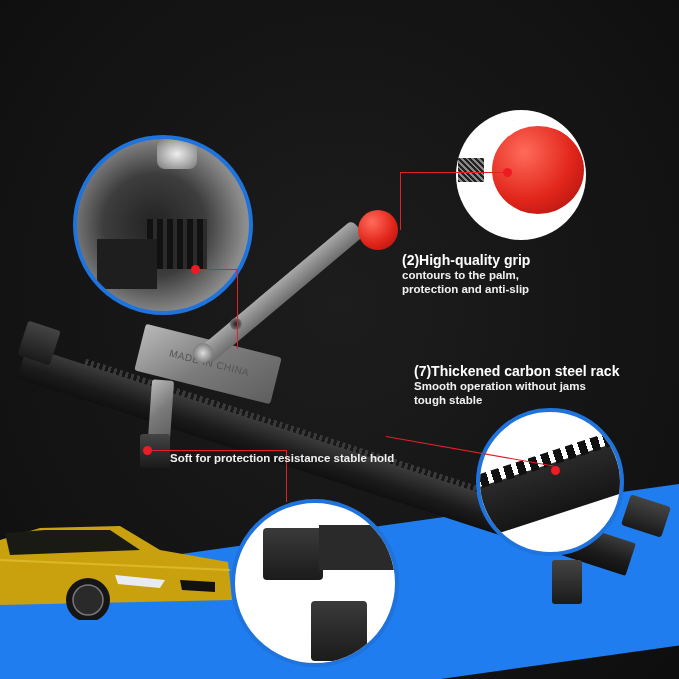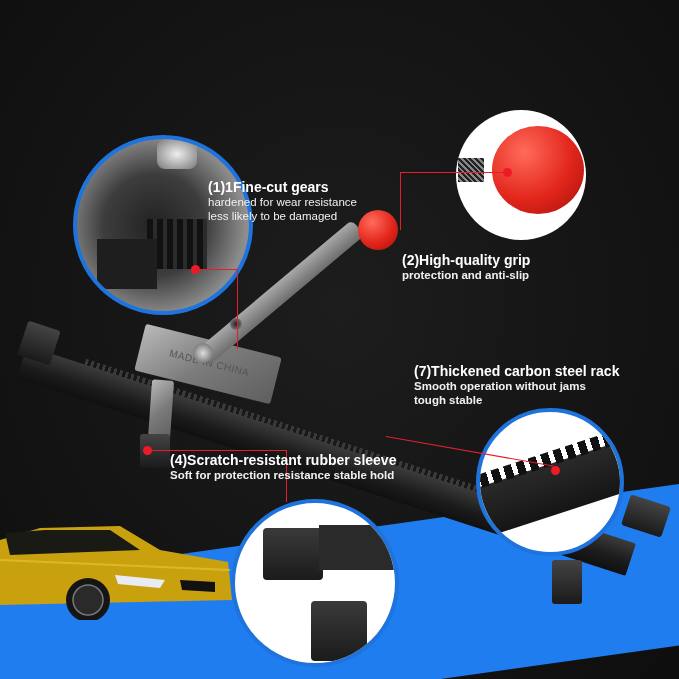--- a/index.html
+++ b/index.html
@@ -83,36 +83,32 @@
 
   <div class="circle blue" style="left:73px; top:135px; width:180px; height:180px; background:radial-gradient(circle at 45% 50%, #222 0%, #3d3d3d 40%, #8a8a8a 70%, #b5b5b5 100%);">
     <div style="position:absolute; left:70px; top:80px; width:60px; height:50px; background:repeating-linear-gradient(90deg,#111 0 6px,#2b2b2b 6px 10px);"></div>
     <div style="position:absolute; left:20px; top:100px; width:60px; height:50px; background:#1e1e1e;"></div>
     <div style="position:absolute; left:80px; top:0px; width:40px; height:30px; border-radius:8px; background:radial-gradient(#eee,#777);"></div>
   </div>
   <div class="reddot" style="left:191px; top:265px;"></div>
   <div class="redline" style="left:196px; top:269px; width:42px; height:1px;"></div>
   <div class="redline" style="left:237px; top:269px; width:1px; height:80px;"></div>
 
-  <div class="callout" style="left:208px; top:179px;">
-    <div class="h">(1)1Fine-cut gears</div>
-    <div class="d" style="font-weight:normal;">hardened for wear resistance</div>
-    <div class="d" style="font-weight:normal;">less likely to be damaged</div>
-  </div>
 
   <div class="circle" style="left:456px; top:110px; width:130px; height:130px; background:#fff;">
     <div class="ball" style="left:36px; top:16px; width:92px; height:88px;"></div>
     <div style="position:absolute; left:2px; top:48px; width:26px; height:24px; background:repeating-linear-gradient(45deg,#222 0 2px,#888 2px 4px);"></div>
   </div>
   <div class="reddot" style="left:503px; top:168px;"></div>
   <div class="redline" style="left:400px; top:172px; width:105px; height:1px;"></div>
   <div class="redline" style="left:400px; top:172px; width:1px; height:58px;"></div>
 
   <div class="callout" style="left:402px; top:252px;">
     <div class="h">(2)High-quality grip</div>
+    <div class="d">contours to the palm,</div>
     <div class="d">protection and anti-slip</div>
   </div>
 
   <div class="circle blue" style="left:476px; top:408px; width:148px; height:148px; background:#fff;">
     <div style="position:absolute; left:-20px; top:50px; width:200px; height:50px; background:linear-gradient(#2a2a2a,#151515); transform:rotate(-18deg);">
       <div style="position:absolute; left:0; top:-12px; width:200px; height:14px; background:repeating-linear-gradient(90deg,#111 0 8px,transparent 8px 13px);"></div>
     </div>
   </div>
   <div class="reddot" style="left:551px; top:466px;"></div>
   <div class="redline" style="left:386px; top:436px; width:170px; height:1px; transform:rotate(10deg); transform-origin:0 0;"></div>
@@ -126,17 +122,16 @@
   <div class="circle blue" style="left:231px; top:499px; width:168px; height:168px; background:#fff;">
     <div style="position:absolute; left:28px; top:25px; width:60px; height:52px; background:linear-gradient(#3a3a3a,#1b1b1b); border-radius:4px;"></div>
     <div style="position:absolute; left:84px; top:22px; width:80px; height:45px; background:#2a2a2a;"></div>
     <div style="position:absolute; left:76px; top:98px; width:56px; height:60px; background:linear-gradient(#3a3a3a,#1b1b1b); border-radius:4px;"></div>
   </div>
   <div class="reddot" style="left:143px; top:446px;"></div>
   <div class="redline" style="left:148px; top:450px; width:138px; height:1px;"></div>
   <div class="redline" style="left:286px; top:450px; width:1px; height:52px;"></div>
 
   <div class="callout" style="left:170px; top:452px;">
-    <div class="h">(4)Scratch-resistant rubber sleeve</div>
     <div class="d">Soft for protection resistance stable hold</div>
   </div>
 
 </div>
 
 </body></html>

